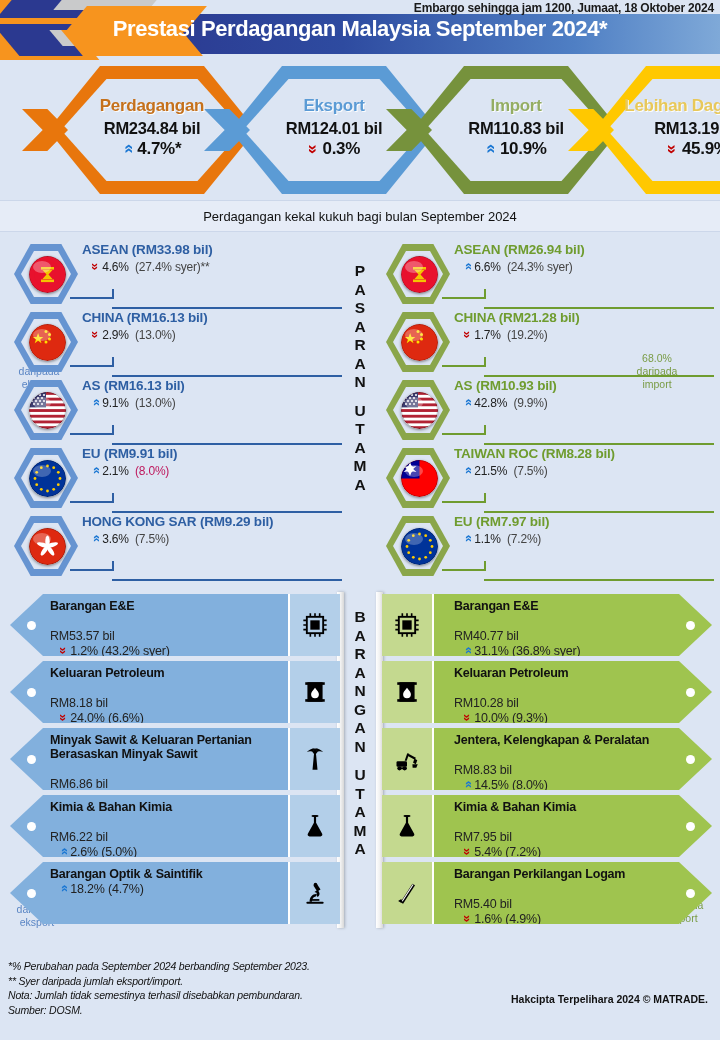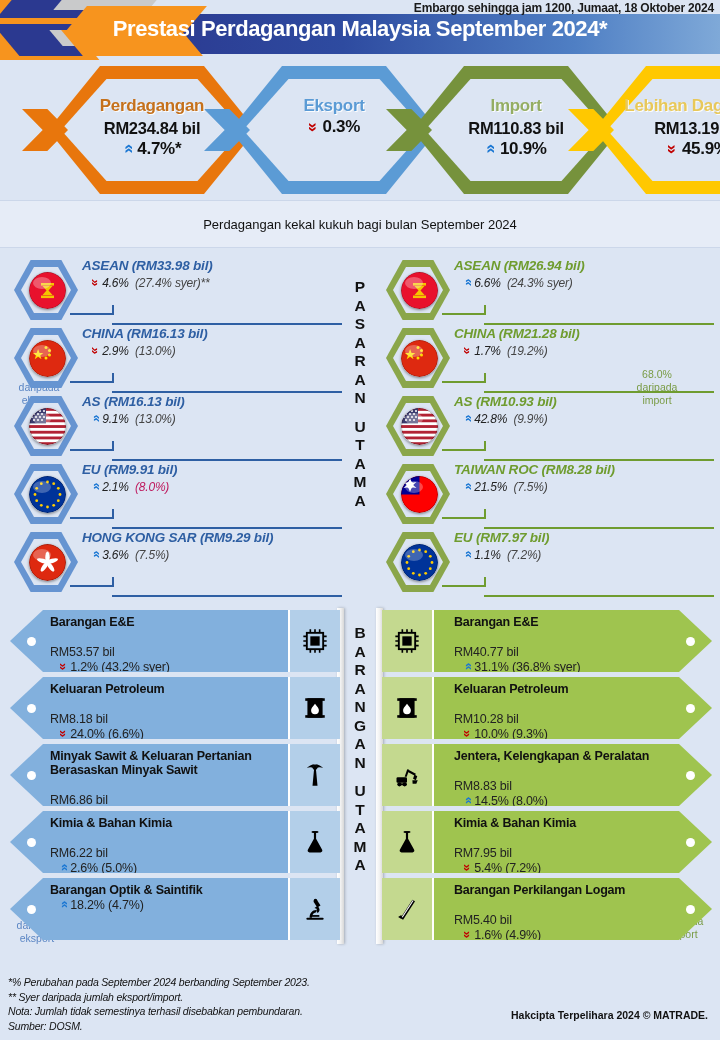--- a/index.html
+++ b/index.html
@@ -70,21 +70,21 @@
     text-shadow: 1px 1px 0 rgba(255,255,255,.9);
   }
   .kpi-val { font-size: 16.5px; font-weight: bold; color:#111; margin-top:3px; letter-spacing:-0.3px;}
   .kpi-chg { font-size: 17px; font-weight: bold; color:#111; margin-top:1px; letter-spacing:-0.3px;}
   .kpi-chg .ar { font-size: 17px; margin-right:1px; }
   .up { color:#1b77d3; }
   .down { color:#c00000; }
 
   
   .subtitle-band {
-    height: 48px; background:#e6ecf7; border-top:1px solid #ccd7ea; border-bottom:1px solid #ccd7ea;
+    height: 32px; background:#e6ecf7; border-top:1px solid #ccd7ea; border-bottom:1px solid #ccd7ea;
     display:flex; align-items:center; justify-content:center;
   }
   .subtitle-band span { font-size:13px; color:#111; }
 
   
   .markets { position: relative; height: 358px; }
   .vert-label {
     position:absolute; left:50%; transform:translateX(-50%);
     text-align:center; font-size:15.5px; font-weight:bold; color:#111;
     line-height: 18.5px; letter-spacing:0px; z-index:3;
@@ -105,21 +105,21 @@
   }
   .hexflag .slit { position:absolute; background:#dce5f3; height:5px; }
   .hexflag .s1 { left:18px; top:12px; width:22px; transform:skewX(-35deg); }
   .hexflag .s2 { left:18px; bottom:12px; width:22px; transform:skewX(35deg); }
   .flagball {
     position:absolute; left:15px; top:12px; width:37px; height:37px;
     border-radius:50%; overflow:hidden; z-index:4;
     box-shadow: 0 1px 3px rgba(0,0,0,.45);
   }
   .flagball svg { display:block; }
-  .mkt-txt { position:absolute; left:78px; top:2px; right:4px;font-style:italic; }
+  .mkt-txt { position:absolute; left:78px; top:2px; right:4px; }
   .mkt-name { font-size:13.5px; font-weight:bold; letter-spacing:-0.2px; }
   .mkt-sub { font-size:12px; color:#222; margin-top:2px; padding-left:10px; letter-spacing:-0.2px;}
   .mkt-sub .ar { font-weight:bold; font-size:13px; }
   .mkt-elbow { position:absolute; left:66px; bottom:9px; width:44px; height:2px; }
   .mkt-stub { position:absolute; left:108px; bottom:9px; width:2px; height:10px; }
   .mkt-bar { position:absolute; left:108px; bottom:9px; height:2px; right:2px; }
   .side-note {
     position:absolute; width:74px; text-align:center; font-size:10.5px; line-height:13px;
   }
 
@@ -196,20 +196,21 @@
         <div class="kpi-val">RM234.84 bil</div>
         <div class="kpi-chg"><span class="ar up" style="display:inline-block;transform:rotate(-90deg);">»</span> 4.7%*</div>
       </div>
     </div>
     <div class="kpi" style="left: 230px;">
       <div class="hexring" style="background:#5b9bd5"></div>
       <div class="hexinner"></div>
       <div class="notch" style="background:#5b9bd5"></div>
       <div class="kpi-body">
         <div class="kpi-name" style="color:#5b9bd5">Eksport</div>
+        <div class="kpi-val">RM124.01 bil</div>
         <div class="kpi-chg"><span class="ar down" style="display:inline-block;transform:rotate(90deg);">»</span> 0.3%</div>
       </div>
     </div>
     <div class="kpi" style="left: 412px;">
       <div class="hexring" style="background:#76923c"></div>
       <div class="hexinner"></div>
       <div class="notch" style="background:#76923c"></div>
       <div class="kpi-body">
         <div class="kpi-name" style="color:#94ad63">Import</div>
         <div class="kpi-val">RM110.83 bil</div>

